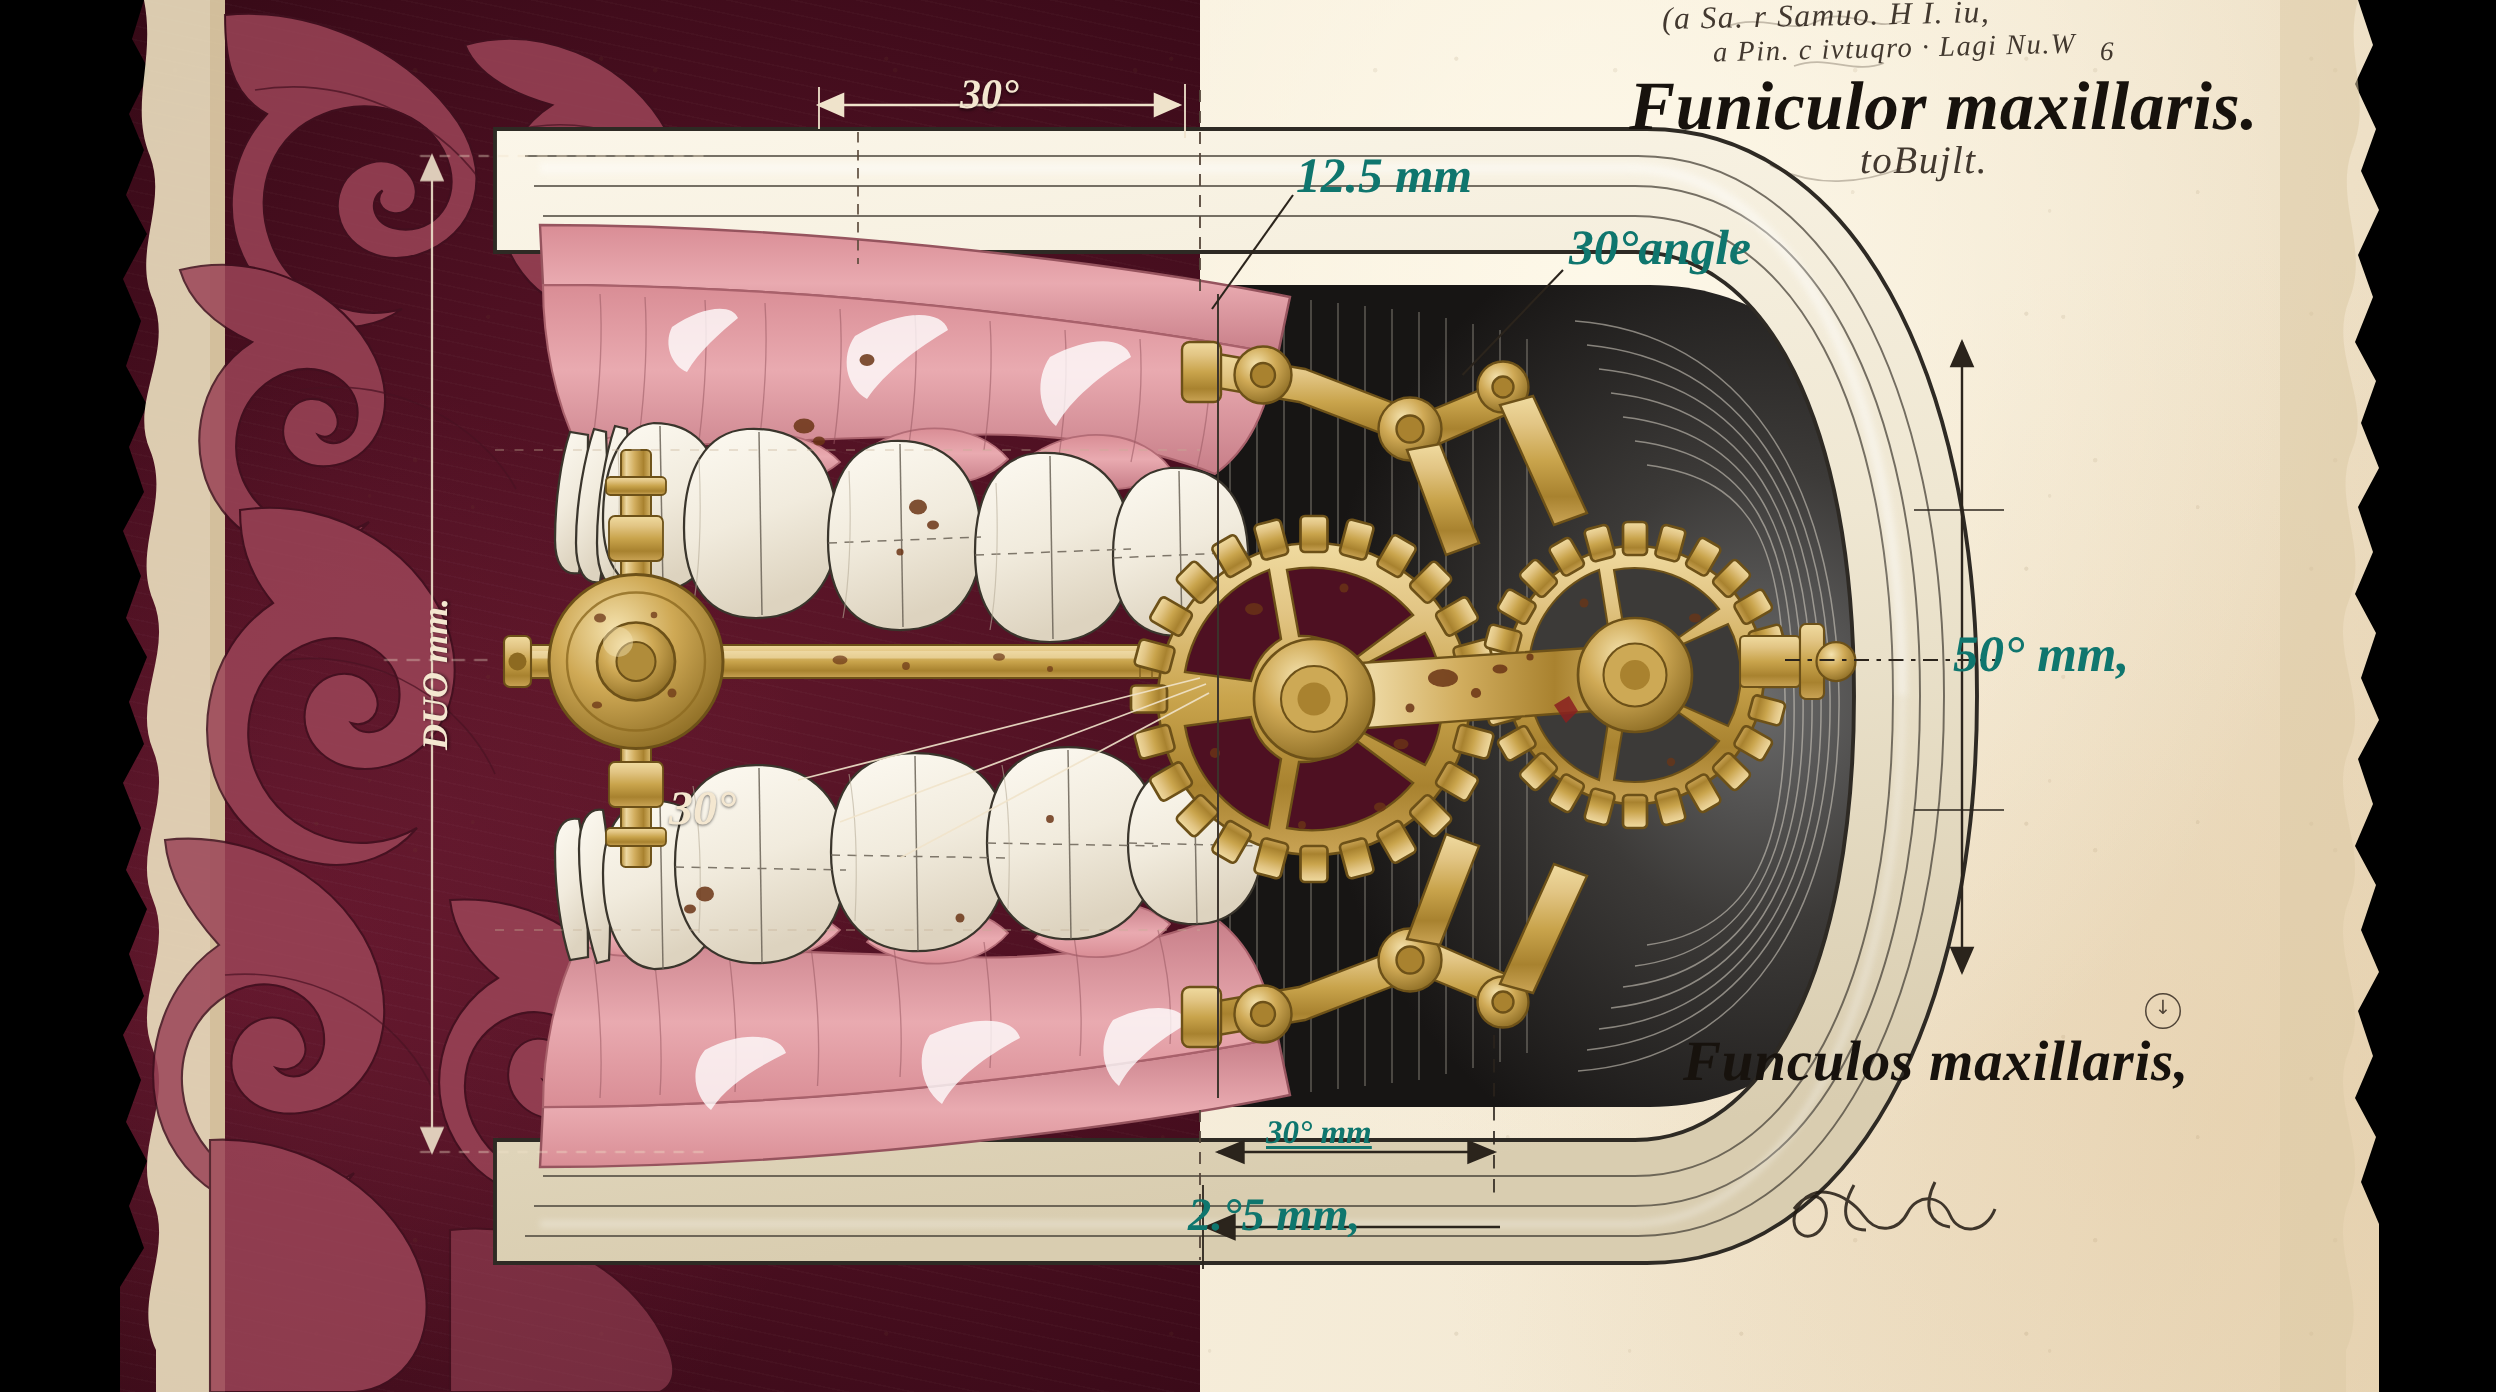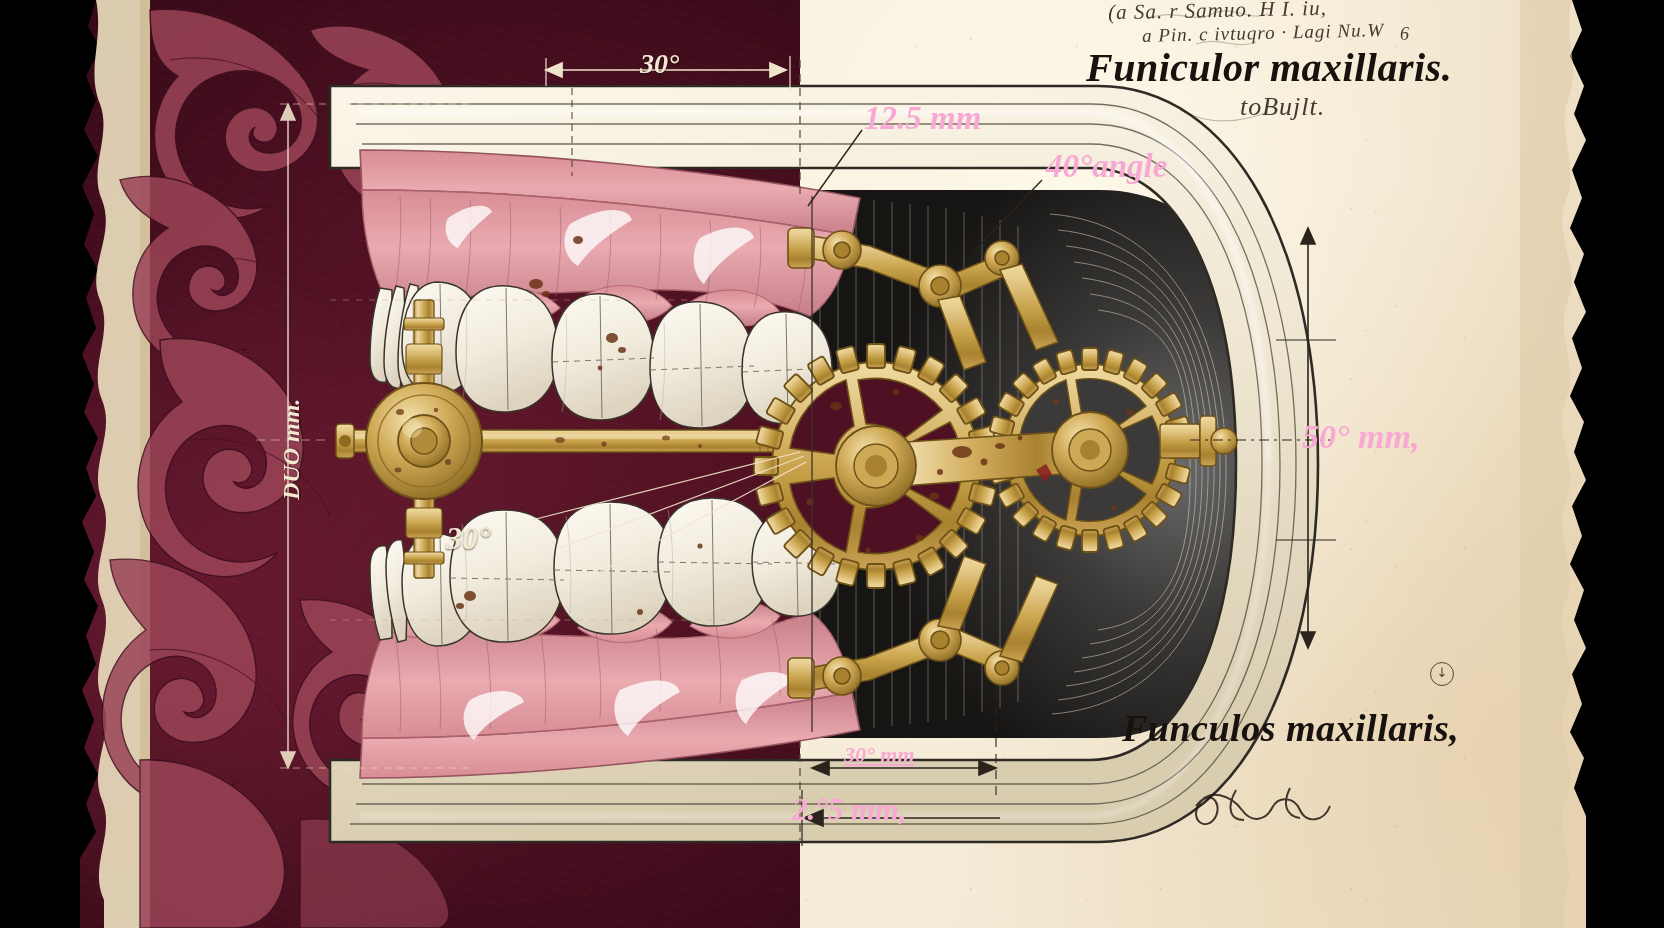--- a/index.html
+++ b/index.html
@@ -61,21 +61,21 @@
     font-style:italic;font-weight:700;color:#17120d;
     letter-spacing:.5px;
   }
   .script-hand{
     font-family:"Liberation Serif","DejaVu Serif",serif;
     font-style:italic;color:#2a2018;opacity:.88;
     letter-spacing:1px;
   }
   .dim-dark{
     font-family:"Liberation Serif","DejaVu Serif",serif;
-    font-style:italic;font-weight:700;color:#f9a8d4;
+    font-style:italic;font-weight:700;color:#0f766e;
   }
   .dim-light{
     font-family:"Liberation Serif","DejaVu Serif",serif;
     font-style:italic;font-weight:700;color:#f4e7d0;
     text-shadow:0 1px 2px rgba(0,0,0,.55);
   }
   .vert{
     transform-origin:0 0;transform:rotate(-90deg);
   }
   .stamp{
@@ -704,29 +704,29 @@
         <path d="M1236,790 c-10,18 -6,30 8,30"></path>
         <path d="M1290,788 c-8,16 -4,28 10,30"></path>
       </g>
     </g>
   </svg>
 
   <div class="lbl script-hand" style="left:1108px;top:-2px;font-size:21px;transform:rotate(-1.2deg);">(a   Sa. r Samuo. H I. iu,</div>
   <div class="lbl script-hand" style="left:1142px;top:22px;font-size:19px;transform:rotate(-1.4deg);">a Pin. c ivtuqro · Lagi Nu.W</div>
   <div class="lbl script-hand" style="left:1400px;top:24px;font-size:18px;">6</div>
 
-  <div class="lbl script-head" style="left:1086px;top:44px;font-size:40px;">Funiculor maxillaris.</div>
+  <div class="lbl script-head" style="left:1086px;top:44px;font-size:46px;">Funiculor maxillaris.</div>
   <div class="lbl script-hand" style="left:1240px;top:92px;font-size:26px;">toBujlt.</div>
 
   <div class="lbl dim-dark" style="left:864px;top:100px;font-size:33px;">12.5 mm</div>
-  <div class="lbl dim-dark" style="left:1046px;top:148px;font-size:33px;">40°angle</div>
+  <div class="lbl dim-dark" style="left:1046px;top:148px;font-size:33px;">30°angle</div>
 
   <div class="lbl dim-light" style="left:640px;top:48px;font-size:28px;">30°</div>
   <div class="lbl dim-dark" style="left:1302px;top:418px;font-size:34px;">50° mm,</div>
   <div class="lbl dim-dark" style="left:844px;top:742px;font-size:22px;text-decoration:underline;">30° mm</div>
   <div class="lbl dim-dark" style="left:792px;top:792px;font-size:31px;">2.°5 mm,</div>
   <div class="lbl dim-light vert" style="left:278px;top:500px;font-size:24px;">DUO mm.</div>
   <div class="lbl dim-light" style="left:446px;top:520px;font-size:32px;">30°</div>
 
-  <div class="lbl script-head" style="left:1122px;top:686px;font-size:38px;margin-top:20px;">Funculos maxillaris,</div>
+  <div class="lbl script-head" style="left:1122px;top:686px;font-size:38px;">Funculos maxillaris,</div>
   <div class="lbl stamp" style="left:1430px;top:662px;">↓</div>
 
 </div>
 
 </body></html>

